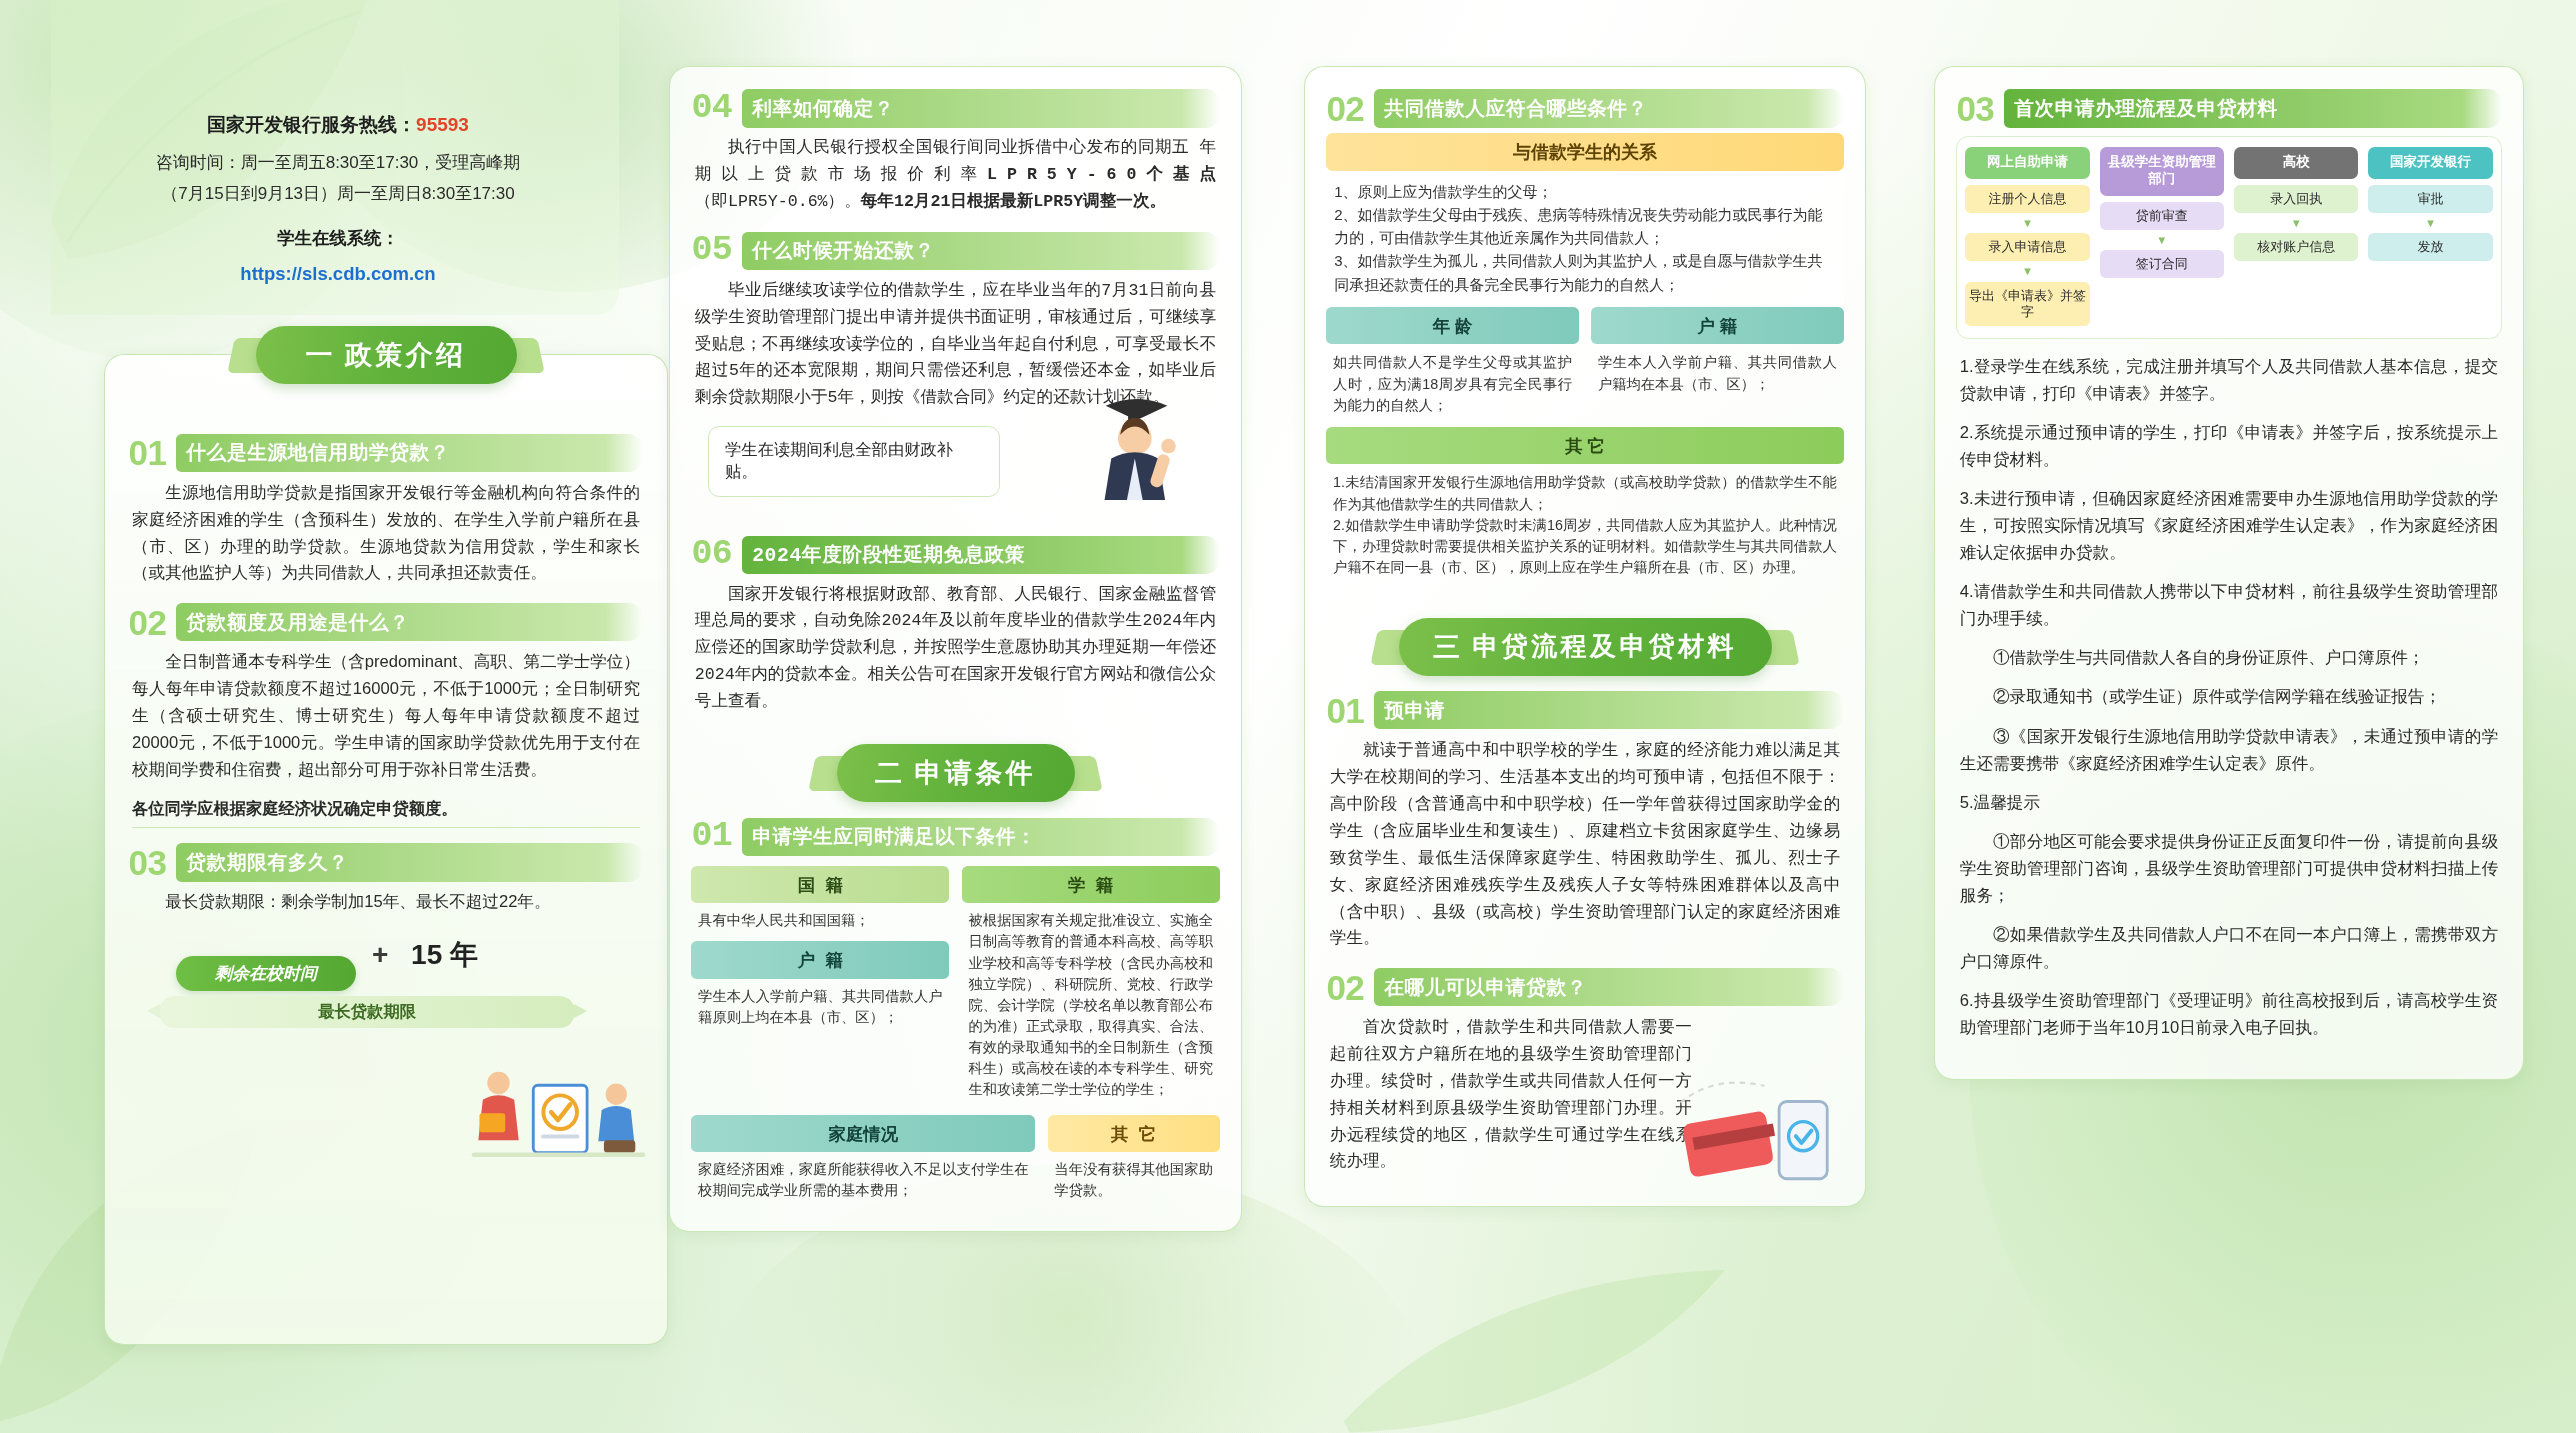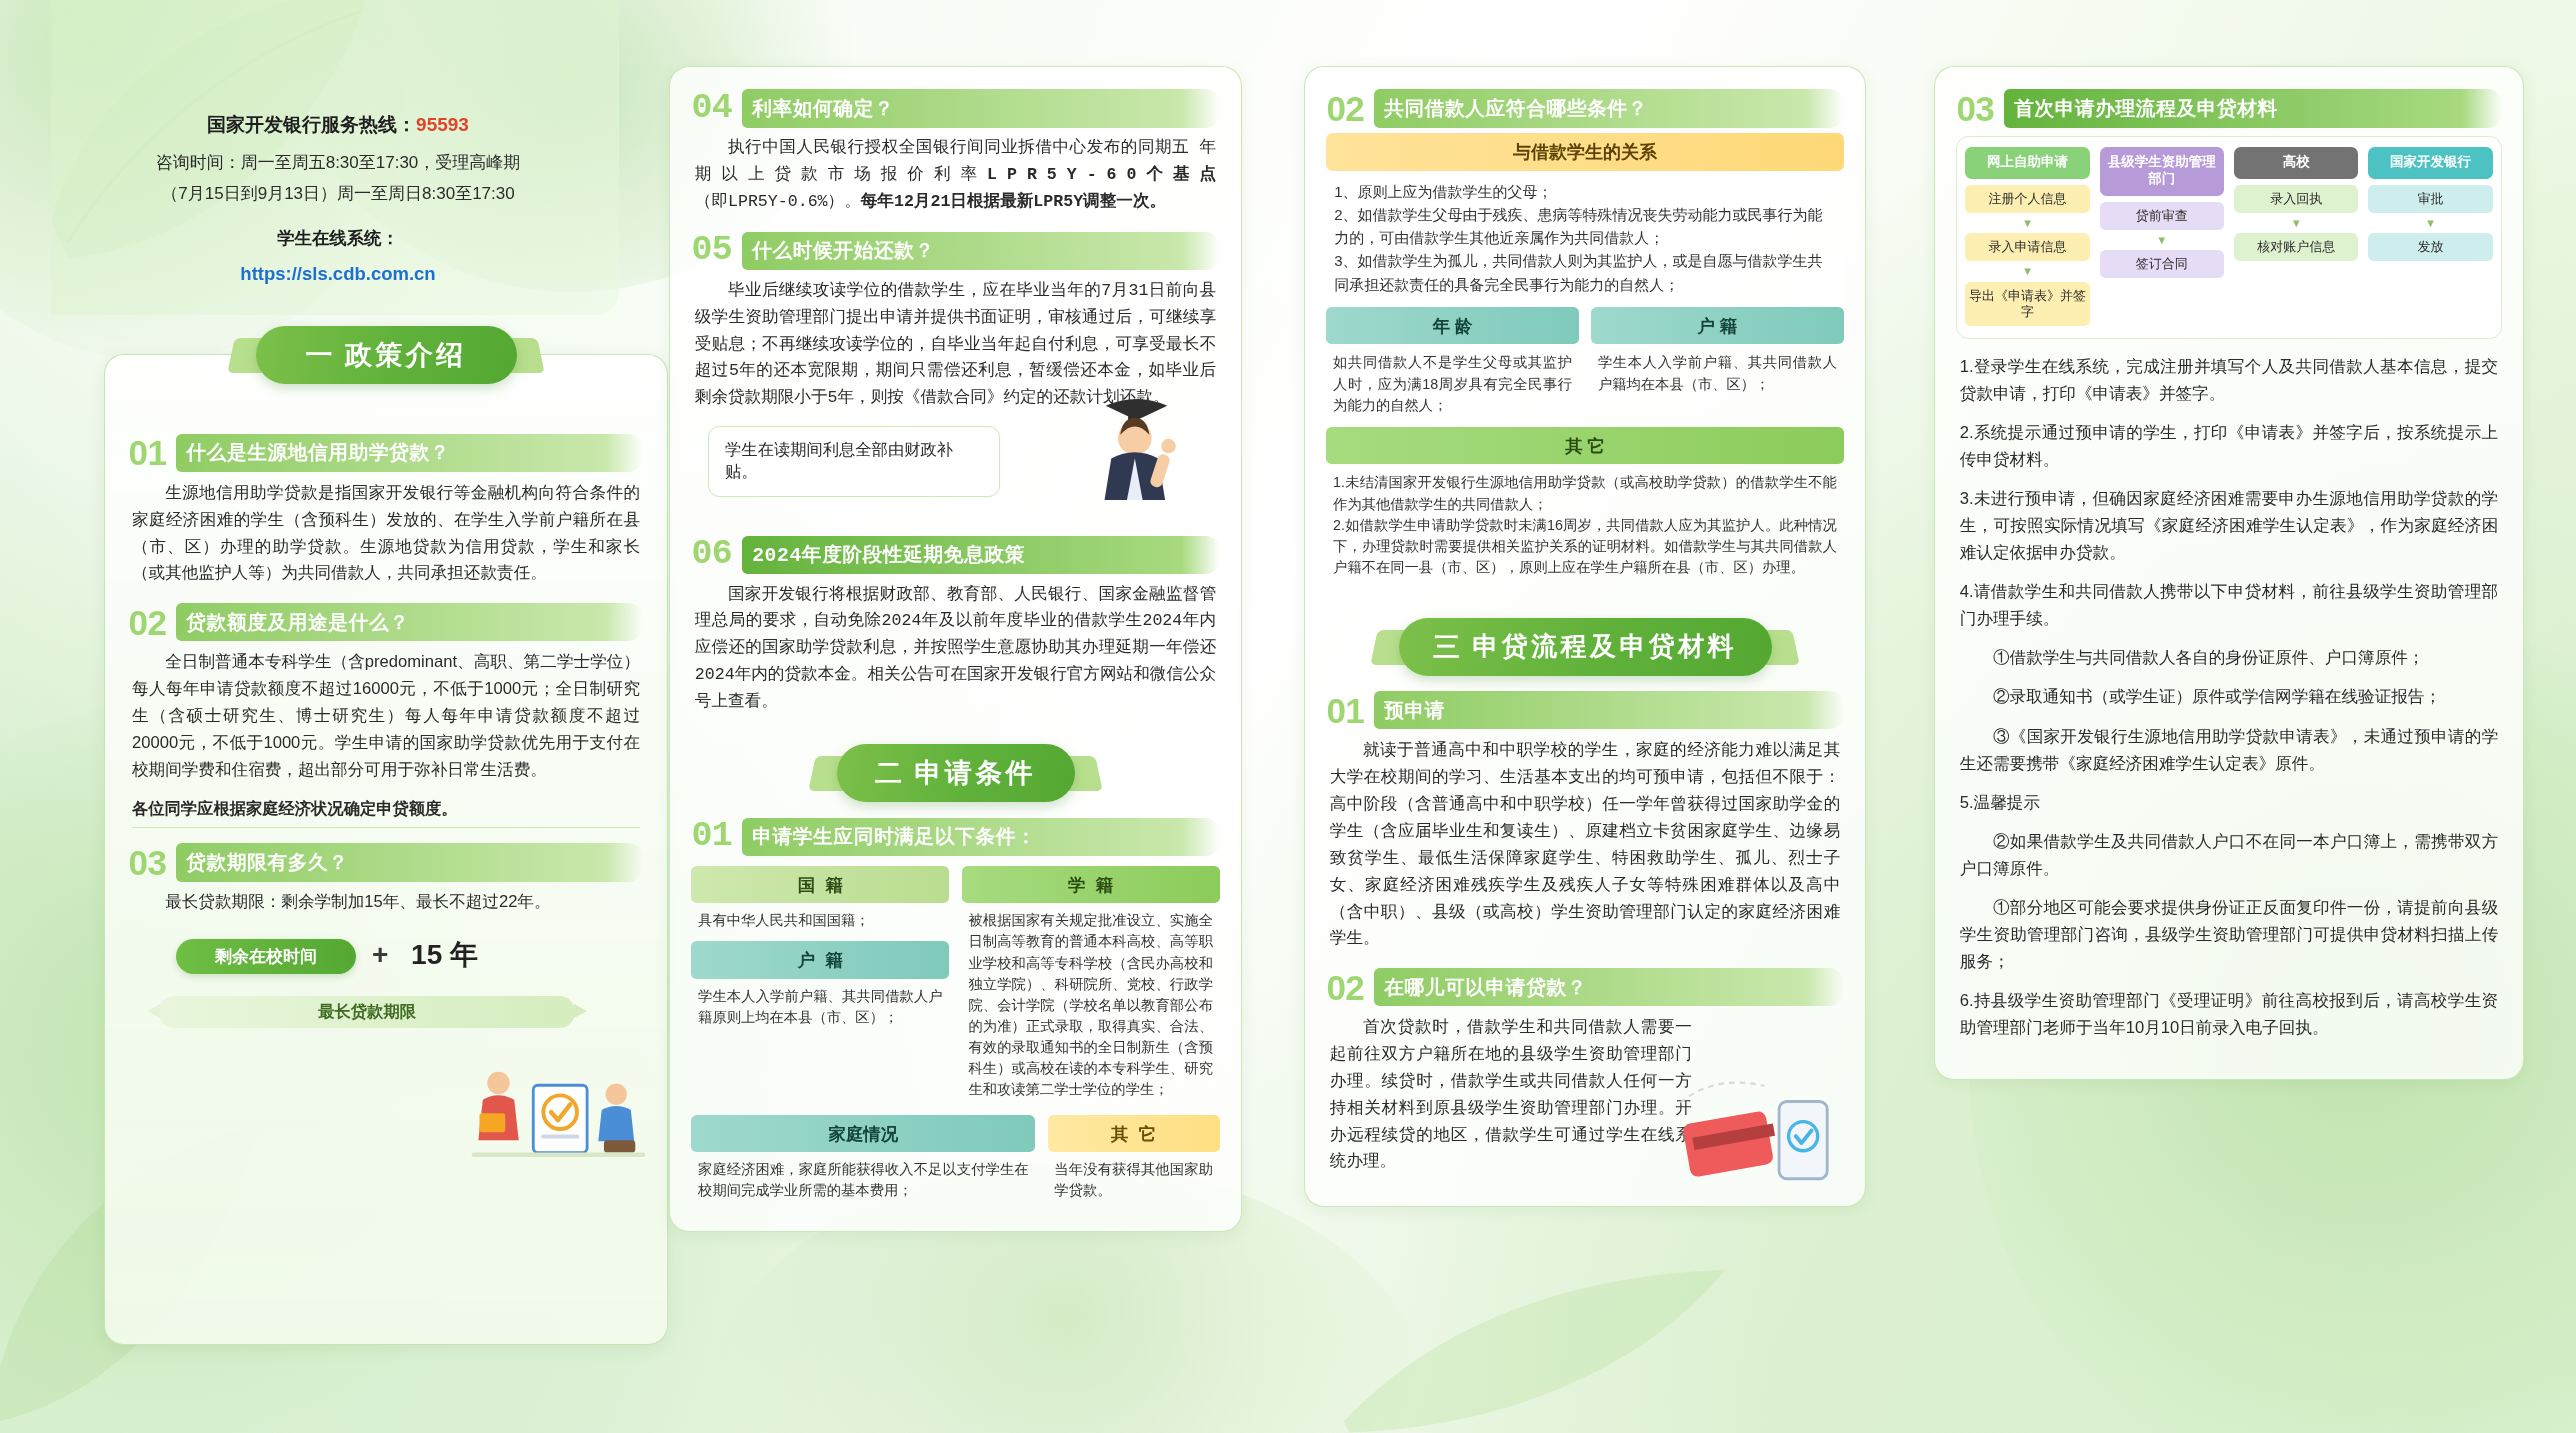--- a/index.html
+++ b/index.html
@@ -191,29 +191,30 @@
   }
 
   
   .term-wrap {
     margin: 19px 13.5px 0 13.5px;
     position: relative;
     height: 107px;
   }
   .pill-green {
     position: absolute;
-    left: 34px; top: 4px;
+    left: 34px; top: 21px;
     width: 180px; height: 35px;
     background: linear-gradient(90deg, #6fbe45, #54a832);
     border-radius: 19px;
     color: #fff;
     font-size: 17px;
     font-weight: bold;
     display: flex; align-items: center; justify-content: center;
     box-shadow: 0 2.8px 7.9px rgba(70,140,50,0.22);
+    font-style: italic;
   }
   .plus {
     position: absolute;
     left: 230px; top: 3.4px;
     font-size: 28px; font-weight: bold; color: #3a3a3a;
   }
   .years {
     position: absolute;
     left: 269px; top: 1.1px;
     font-size: 28px; font-weight: bold; color: #222;
@@ -627,21 +628,21 @@
 
       <div class="ol">
         <p>1.登录学生在线系统，完成注册并填写个人及共同借款人基本信息，提交贷款申请，打印《申请表》并签字。</p>
         <p>2.系统提示通过预申请的学生，打印《申请表》并签字后，按系统提示上传申贷材料。</p>
         <p>3.未进行预申请，但确因家庭经济困难需要申办生源地信用助学贷款的学生，可按照实际情况填写《家庭经济困难学生认定表》，作为家庭经济困难认定依据申办贷款。</p>
         <p>4.请借款学生和共同借款人携带以下申贷材料，前往县级学生资助管理部门办理手续。</p>
         <p class="ind">①借款学生与共同借款人各自的身份证原件、户口簿原件；</p>
         <p class="ind">②录取通知书（或学生证）原件或学信网学籍在线验证报告；</p>
         <p class="ind">③《国家开发银行生源地信用助学贷款申请表》，未通过预申请的学生还需要携带《家庭经济困难学生认定表》原件。</p>
         <p>5.温馨提示</p>
+        <p class="ind">①部分地区可能会要求提供身份证正反面复印件一份，请提前向县级学生资助管理部门咨询，县级学生资助管理部门可提供申贷材料扫描上传服务；</p>
         <p class="ind">②如果借款学生及共同借款人户口不在同一本户口簿上，需携带双方户口簿原件。</p>
-        <p class="ind">①部分地区可能会要求提供身份证正反面复印件一份，请提前向县级学生资助管理部门咨询，县级学生资助管理部门可提供申贷材料扫描上传服务；</p>
         <p>6.持县级学生资助管理部门《受理证明》前往高校报到后，请高校学生资助管理部门老师于当年10月10日前录入电子回执。</p>
       </div>
     </div>
   </div>
 
 </div>
 
 
 </body></html>

